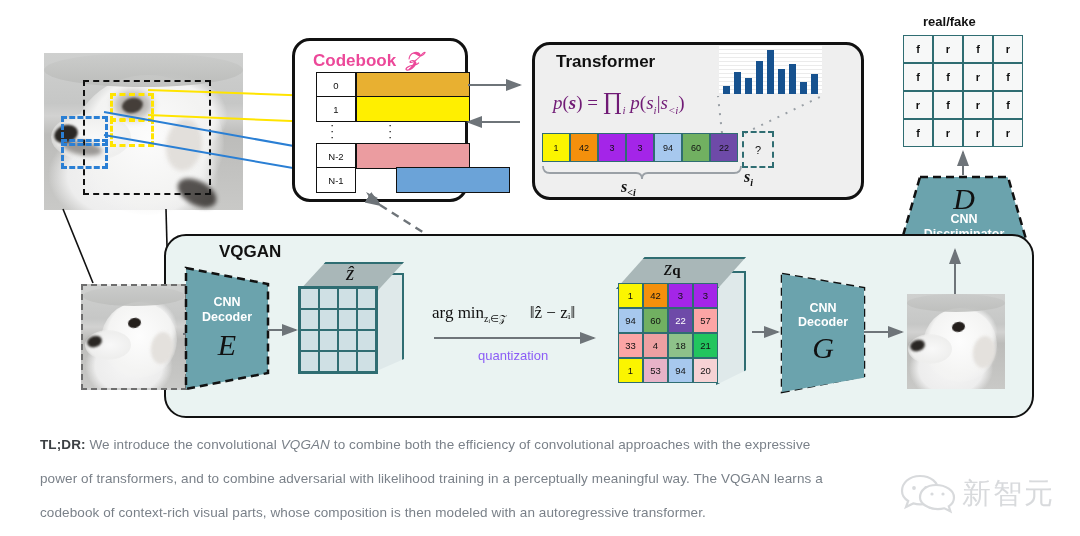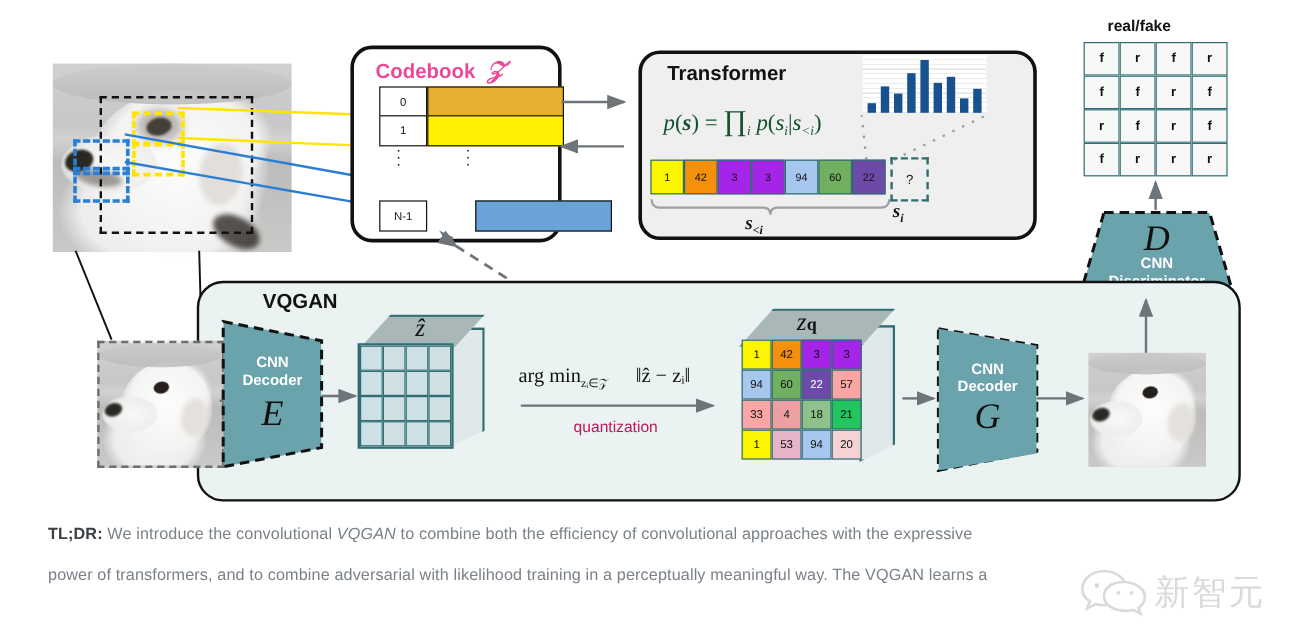--- a/index.html
+++ b/index.html
@@ -143,20 +143,24 @@
     <div class="cb-col" style="height:24px;background:#e8b031;"></div>
   </div>
   <div class="cb-row" style="left:316px;top:96px;">
     <div class="cb-idx" style="height:24px;">1</div>
     <div class="cb-col" style="height:24px;background:#ffef00;"></div>
   </div>
   <div class="abs" style="left:316px;top:122px;width:150px;height:20px;">
     <div style="position:absolute;left:14px;top:0;font-size:13px;color:#111;line-height:6px;">·<br>·<br>·</div>
     <div style="position:absolute;left:72px;top:0;font-size:13px;color:#111;line-height:6px;">·<br>·<br>·</div>
   </div>
+  <div class="cb-row" style="left:316px;top:143px;">
+    <div class="cb-idx" style="height:24px;">N-2</div>
+    <div class="cb-col" style="height:24px;background:#eb9ca0;"></div>
+  </div>
   <div class="cb-row" style="left:316px;top:167px;gap:40px;">
     <div class="cb-idx" style="height:24px;">N-1</div>
     <div class="cb-col" style="height:24px;background:#6ba3d8;"></div>
   </div>
 
   <svg class="abs" style="left:0;top:0;width:1080px;height:536px;pointer-events:none;">
     <defs>
       <marker id="ah" markerWidth="8" markerHeight="8" refX="7" refY="3" orient="auto">
         <path d="M0,0 L8,3 L0,6 z" fill="#6e7479"></path>
       </marker>
@@ -168,21 +172,21 @@
     <line x1="520" y1="122" x2="468" y2="122" stroke="#6e7479" stroke-width="2" marker-end="url(#ah)"></line>
 
     <line x1="380" y1="205" x2="530" y2="300" stroke="#6e7479" stroke-width="2.4" stroke-dasharray="8,6" marker-start="url(#ahd)" marker-end="url(#ahd)" transform="translate(0,0)"></line>
     <path d="M378,202 L372,196" stroke="#6e7479" stroke-width="2.4"></path>
     <polygon points="366,192 378,198 372,202" fill="#6e7479"></polygon>
   </svg>
 
   <div class="panel-grey" style="left:532px;top:42px;width:326px;height:152px;"></div>
   <div class="abs tf-title" style="left:556px;top:52px;">Transformer</div>
 
-  <div class="abs serif" style="left:553px;top:88px;font-size:19px;color:#14532d;white-space:nowrap;">
+  <div class="abs serif" style="left:553px;top:88px;font-size:19px;color:#701a75;white-space:nowrap;">
     <i>p</i>(<b><i>s</i></b>) = <span style="font-size:24px;">∏</span><sub style="font-size:11px;"><i>i</i></sub>
     <i>p</i>(<i>s<sub style="font-size:11px;">i</sub></i>|<i>s<sub style="font-size:11px;">&lt;i</sub></i>)
   </div>
 
   <div class="abs hist" style="left:719px;top:46px;width:103px;height:48px;">
     <div class="bar" style="left:4px;width:7px;height:8px;"></div>
     <div class="bar" style="left:15px;width:7px;height:22px;"></div>
     <div class="bar" style="left:26px;width:7px;height:16px;"></div>
     <div class="bar" style="left:37px;width:7px;height:33px;"></div>
     <div class="bar" style="left:48px;width:7px;height:44px;"></div>
@@ -306,21 +310,21 @@
     </div>
   </div>
 
   <div class="abs serif" style="left:432px;top:303px;font-size:17px;color:#111;white-space:nowrap;">
     <span>arg min</span><sub style="font-size:10px;">zᵢ∈𝒵</sub>
     <span style="margin-left:7px;padding-left:12px;">‖ẑ − zᵢ‖</span>
   </div>
   <svg class="abs" style="left:0;top:0;width:1080px;height:536px;pointer-events:none;">
     <line x1="434" y1="338" x2="594" y2="338" stroke="#6e7479" stroke-width="2" marker-end="url(#ah)"></line>
   </svg>
-  <div class="abs" style="left:478px;top:348px;font-size:13px;color:#be185d;">quantization</div>
+  <div class="abs" style="left:478px;top:348px;font-size:13px;color:#8b5cf6;">quantization</div>
 
   <div class="abs" style="left:616px;top:257px;width:136px;height:146px;">
     <div class="cube-side" style="left:100px;top:14px;width:26px;height:110px;
                 clip-path:polygon(0 0,100% -13%,100% 87%,0 100%);background:#dfe9ea;"></div>
     <div class="cube-top" style="left:0;top:0;width:126px;height:28px;
                 clip-path:polygon(0 100%,22% 0,100% 0,78% 100%);"></div>
     <div class="abs serif" style="left:48px;top:-1px;font-size:21px;color:#111;">
       <i>z</i><b style="font-size:15px;">q</b>
     </div>
     <div class="abs" style="left:2px;top:26px;width:100px;height:100px;display:grid;grid-template-columns:repeat(4,1fr);grid-template-rows:repeat(4,1fr);">
@@ -365,20 +369,21 @@
     <div class="muzzle" style="left:0;top:0;width:98px;height:18px;background:linear-gradient(#c9cac9,#bcbdbb);opacity:.85;"></div>
   </div>
   <svg class="abs" style="left:0;top:0;width:1080px;height:536px;pointer-events:none;">
     <line x1="955" y1="294" x2="955" y2="250" stroke="#6e7479" stroke-width="2" marker-end="url(#ah)"></line>
   </svg>
 
   <div class="cap" style="left:40px;top:428px;width:1010px;">
     <b>TL;DR:</b><span> We introduce the convolutional </span><i>VQGAN</i><span> to combine both the efficiency of convolutional approaches with the expressive</span>
   </div>
   <div class="cap" style="left:40px;top:462px;width:1010px;">power of transformers, and to combine adversarial with likelihood training in a perceptually meaningful way. The VQGAN learns a</div>
+  <div class="cap" style="left:40px;top:496px;width:1010px;">codebook of context-rich visual parts, whose composition is then modeled with an autoregressive transformer.</div>
 
   <div id="watermark" style="left:900px;top:470px;">
     <svg width="56" height="42" viewBox="0 0 56 42" style="position:absolute;left:0;top:2px;">
       <path d="M20,4 C9,4 2,11 2,19 c0,4 2.4,7.6 6.2,10 L6,35 l7.2,-3.6 C15.4,32 17.6,32.4 20,32.4 c11,0 18,-6.6 18,-14.4 C38,10.4 31,4 20,4 z" fill="none" stroke="#b9bcc1" stroke-width="2.2"></path>
       <circle cx="14" cy="16" r="1.9" fill="#b9bcc1"></circle>
       <circle cx="26" cy="16" r="1.9" fill="#b9bcc1"></circle>
       <path d="M36,13 C46,13 54,18.6 54,25.4 c0,3.6 -2,6.8 -5.2,8.9 l1.6,5 -6,-3 c-2,0.5 -4.2,0.8 -6.4,0.8 -10,0 -18,-5.6 -18,-11.7 C20,18.6 26,13 36,13 z" fill="#ffffff" stroke="#b9bcc1" stroke-width="2.2"></path>
       <circle cx="32" cy="22" r="1.6" fill="#b9bcc1"></circle>
       <circle cx="43" cy="22" r="1.6" fill="#b9bcc1"></circle>
     </svg>

